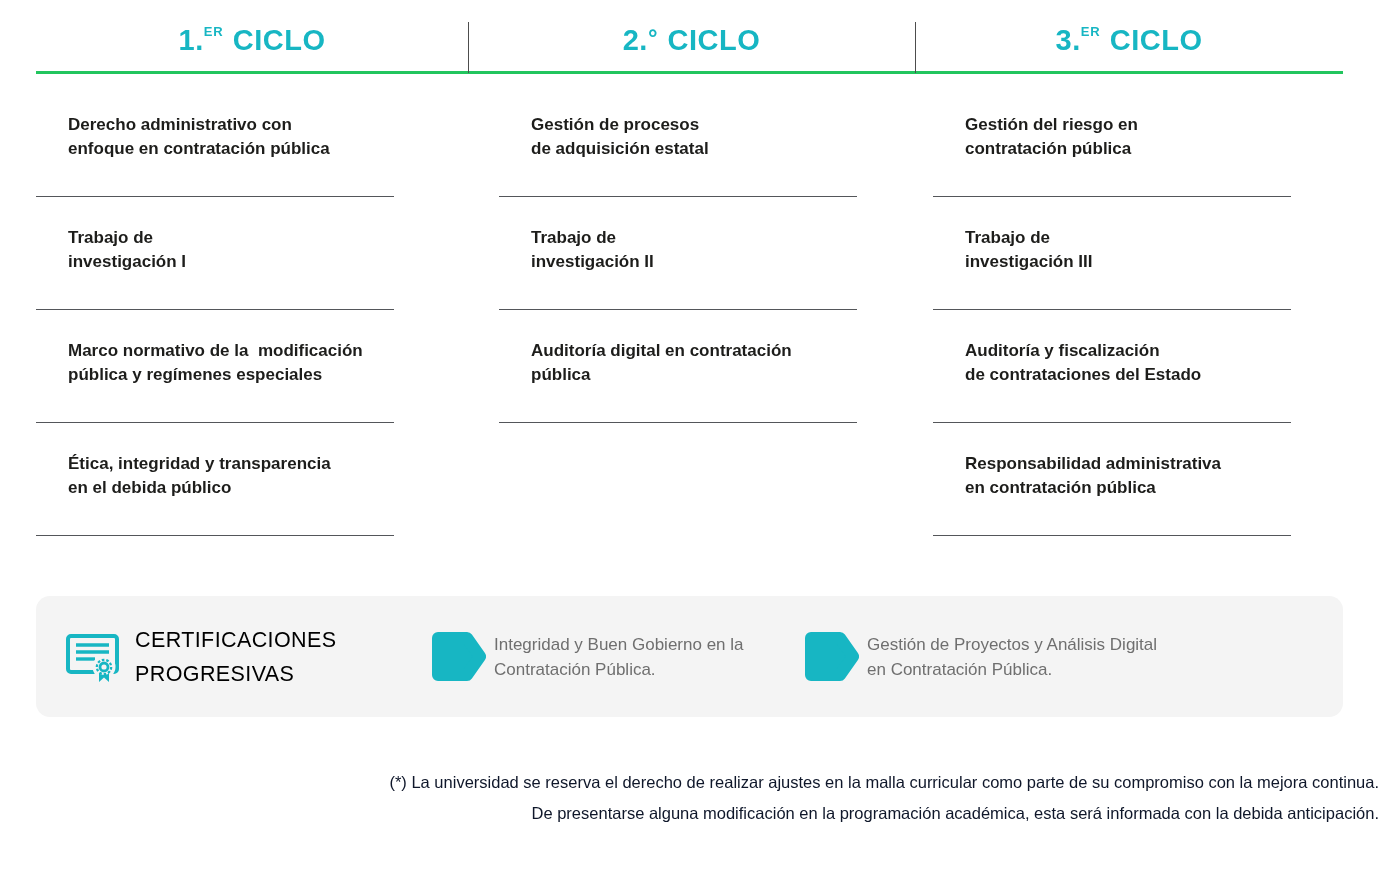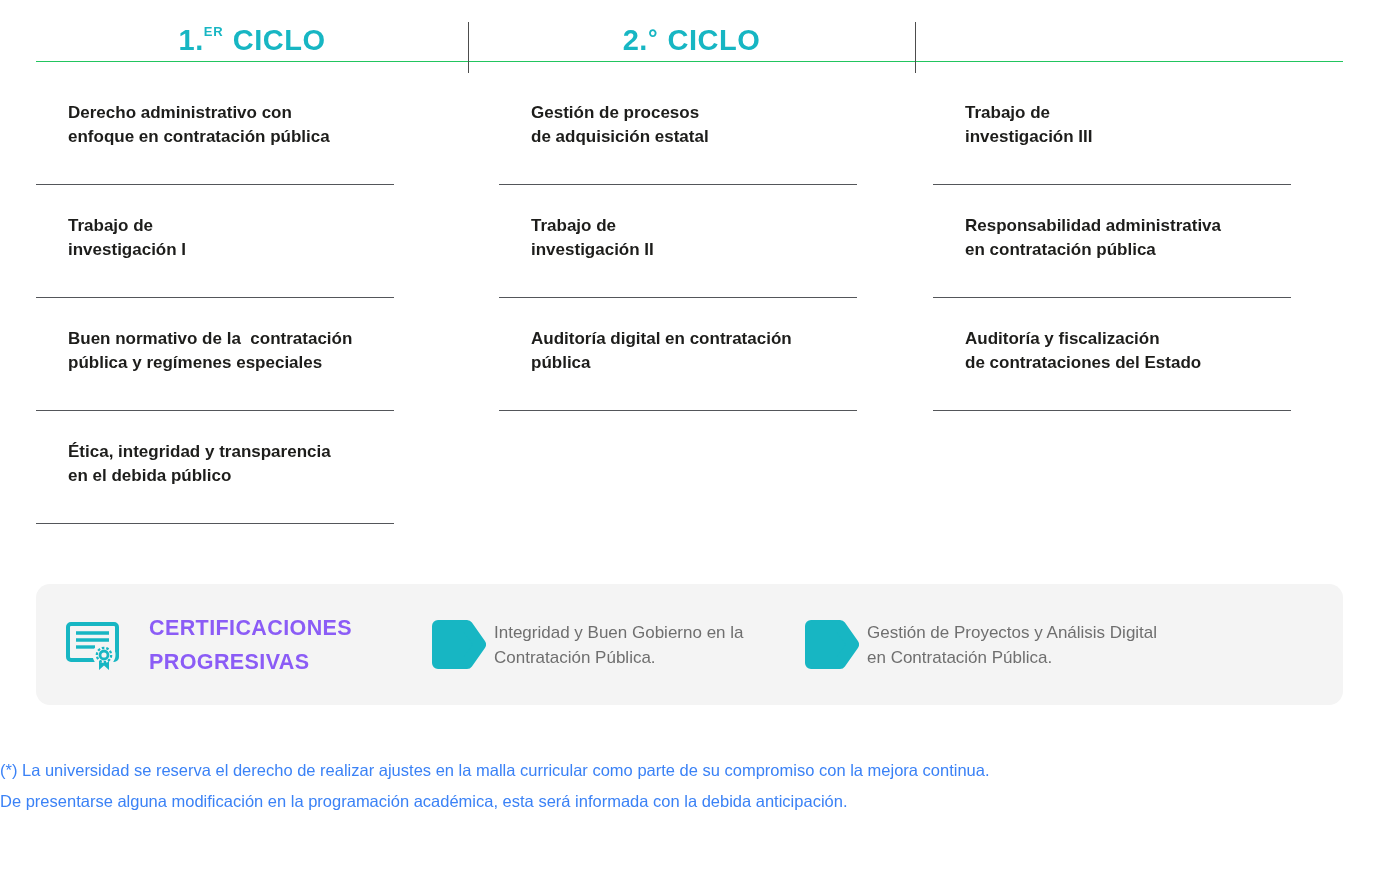--- a/index.html
+++ b/index.html
@@ -16,23 +16,23 @@
     position:absolute;top:22px;width:1px;height:51px;background:#4d4d4d;
   }
   .v-divider.d1{left:468px;}
   .v-divider.d2{left:915px;}
 
   
   .ciclos-header{
     margin:0 36px;
     display:grid;
     grid-template-columns:432px 447px 428px;
-    height:62px;
+    height:74px;
     box-sizing:border-box;
-    border-bottom:1px solid #22c55e;
+    border-bottom:3px solid #22c55e;
   }
   .ciclo-title{
     padding-top:24px;
     text-align:center;
     color:#17b6c3;
     font-size:29px;
     font-weight:bold;
     letter-spacing:0.5px;
   }
   .ciclo-title .sup{
@@ -78,24 +78,24 @@
     margin:60px 36px 0;
     height:121px;
     background:#f4f4f4;
     border-radius:14px;
   }
   .cert-title-group{
     position:absolute;left:28px;top:50%;transform:translateY(-50%);
     display:flex;align-items:center;gap:13px;
   }
   .cert-title{
-    margin:16px;
-    color:#8b5cf6;
+    margin:2px;
+    color:#000000;
     font-size:21.5px;
-    font-weight:bold;
+    font-weight:normal;
     line-height:34px;
     letter-spacing:0.4px;
     white-space:pre-line;
   }
   .cert-badge{
     position:absolute;top:50%;transform:translateY(-50%);
     display:flex;align-items:center;gap:8px;
   }
   .cert-badge.b1{left:396px;}
   .cert-badge.b2{left:769px;}
@@ -105,52 +105,53 @@
     line-height:25px;
     color:#6f6f6f;
     white-space:pre-line;
   }
   .badge-icon{flex:0 0 auto;display:block;}
   .cert-icon{flex:0 0 auto;display:block;}
 
   
   .footnote{
     margin-top:50px;
-    text-align:left;
+    text-align:right;
     font-size:16.5px;
     line-height:31px;
-    color:#3b82f6;
+    color:#0f172a;
   }
   .footnote p{margin:0;}
 </style>
 </head>
 <body>
 
 <div class="page">
 
   <div class="v-divider d1"></div>
   <div class="v-divider d2"></div>
 
   <header class="ciclos-header">
     <div class="ciclo-title"><span>1.</span><span class="sup">ER</span><span class="lbl">CICLO</span></div>
     <div class="ciclo-title"><span>2.</span><span class="sup ordinal">°</span><span class="lbl">CICLO</span></div>
+    <div class="ciclo-title"><span>3.</span><span class="sup">ER</span><span class="lbl">CICLO</span></div>
   </header>
 
   <main class="courses-grid">
     <div class="course-col c1">
       <div class="course-cell">
           <p>Derecho administrativo con
 enfoque en contratación pública</p>
         </div>
       <div class="course-cell">
           <p>Trabajo de
 investigación I</p>
         </div>
       <div class="course-cell">
-          <p>Buen normativo de la  contratación
+          <p>Marco normativo de la  modificación
 pública y regímenes especiales</p>
         </div>
       <div class="course-cell">
           <p>Ética, integridad y transparencia
 en el debida público</p>
         </div>
     </div>
     <div class="course-col c2">
       <div class="course-cell">
           <p>Gestión de procesos
@@ -160,30 +161,34 @@
           <p>Trabajo de
 investigación II</p>
         </div>
       <div class="course-cell">
           <p>Auditoría digital en contratación
 pública</p>
         </div>
     </div>
     <div class="course-col c3">
       <div class="course-cell">
+          <p>Gestión del riesgo en
+contratación pública</p>
+        </div>
+      <div class="course-cell">
           <p>Trabajo de
 investigación III</p>
         </div>
       <div class="course-cell">
+          <p>Auditoría y fiscalización
+de contrataciones del Estado</p>
+        </div>
+      <div class="course-cell">
           <p>Responsabilidad administrativa
 en contratación pública</p>
-        </div>
-      <div class="course-cell">
-          <p>Auditoría y fiscalización
-de contrataciones del Estado</p>
         </div>
     </div>
   </main>
 
   <section class="cert-box">
     <div class="cert-title-group">
       <svg class="cert-icon" width="56" height="52" viewBox="0 0 56 52" aria-hidden="true">
         <rect x="4" y="5" width="49" height="36" rx="3" fill="none" stroke="#17b6c3" stroke-width="4"></rect>
         <line x1="12" y1="14" x2="45" y2="14" stroke="#17b6c3" stroke-width="3.4"></line>
         <line x1="12" y1="21" x2="45" y2="21" stroke="#17b6c3" stroke-width="3.4"></line>

